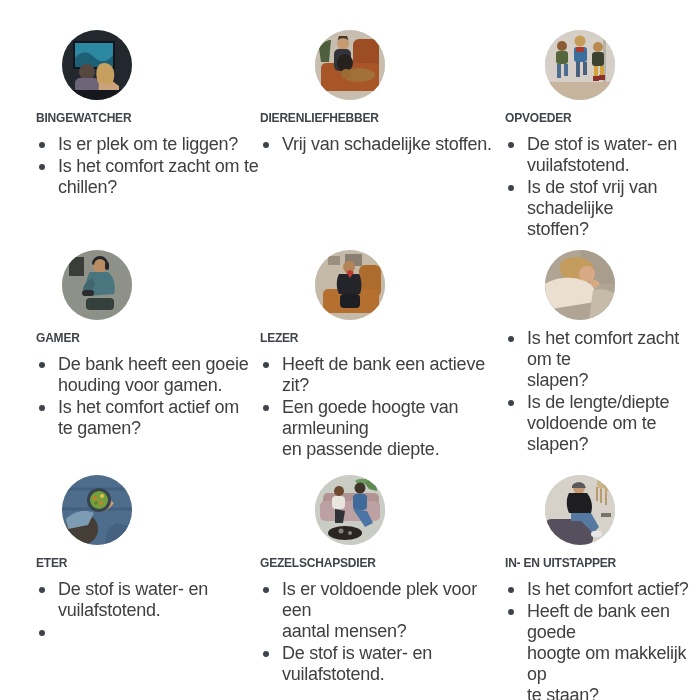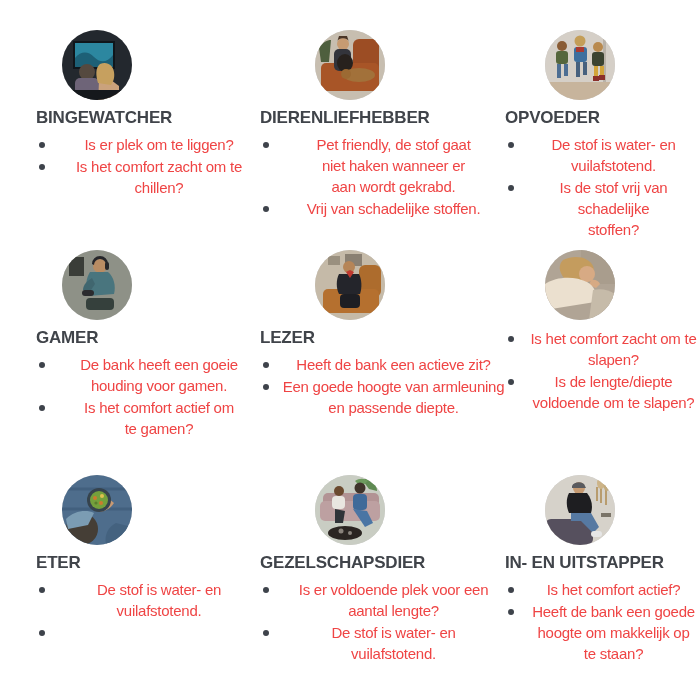--- a/index.html
+++ b/index.html
@@ -30,40 +30,39 @@
     overflow: hidden;
     margin-bottom: 8px;
     background: #ccc;
   }
   .photo svg { display: block; width: 70px; height: 70px; }
   .card:nth-child(3n+1) .photo { margin-left: 26px; }
   .card:nth-child(3n+2) .photo { margin-left: 55px; }
   .card:nth-child(3n+3) .photo { margin-left: 40px; }
   .title {
     margin: 0 0 6px 0;
-    font-size: 17px;
+    font-size: 12px;
     font-weight: bold;
     line-height: 20px;
     letter-spacing: -0.2px;
     color: #40444a;
   }
   ul.bullets {
     list-style: none;
     margin: 0;
     padding: 0;
   }
   ul.bullets li {
     position: relative;
     padding-left: 19px;
     margin: 0 0 1px 3px;
-    font-size: 15px;
+    font-size: 18px;
     line-height: 21px;
     letter-spacing: -0.25px;
-    color: #ef4444;
-    text-align: center;
+    color: #404040;
   }
   .dot {
     position: absolute;
     left: 0;
     top: 7.5px;
     width: 6px;
     height: 6px;
     border-radius: 50%;
     background: #3e434b;
   }
@@ -105,23 +104,20 @@
           <circle cx="28" cy="14" r="6" fill="#c79b72"></circle>
           <path d="M22 12c1-5 11-5 12 0l-2-6h-8z" fill="#4a3526"></path>
           <rect x="19" y="19" width="17" height="22" rx="5" fill="#33343b"></rect>
           <ellipse cx="30" cy="33" rx="8" ry="9" fill="#27211d"></ellipse>
           <ellipse cx="44" cy="45" rx="16" ry="7" fill="#a2713a"></ellipse>
           <circle cx="31" cy="44" r="5" fill="#9c6a33"></circle>
         </svg>
       </div>
     <h2 class="title">DIERENLIEFHEBBER</h2>
     <ul class="bullets">
-        <li><span class="dot"></span><span class="btext">Pet friendly, de stof gaat
-niet haken wanneer er
-aan wordt gekrabd.</span></li>
         <li><span class="dot"></span><span class="btext">Vrij van schadelijke stoffen.</span></li>
       </ul>
   </section>
 
   <section class="card">
     <div class="photo">
         <svg viewBox="0 0 70 70">
           <rect width="70" height="70" fill="#d5cfc7"></rect>
           <rect x="58" y="6" width="3" height="50" fill="#b9b2a8"></rect>
           <rect x="0" y="52" width="70" height="18" fill="#c7b49c"></rect>
@@ -256,21 +252,21 @@
           <path d="M38 34l14 2 6 12-8 4z" fill="#4a75a4"></path>
           <path d="M20 34l10 2-2 12h-8z" fill="#2f3338"></path>
           <ellipse cx="30" cy="58" rx="17" ry="7" fill="#2b2522"></ellipse>
           <circle cx="26" cy="56" r="2.5" fill="#8a837c"></circle>
           <circle cx="35" cy="58" r="2" fill="#8a837c"></circle>
         </svg>
       </div>
     <h2 class="title">GEZELSCHAPSDIER</h2>
     <ul class="bullets">
         <li><span class="dot"></span><span class="btext">Is er voldoende plek voor een
-aantal lengte?</span></li>
+aantal mensen?</span></li>
         <li><span class="dot"></span><span class="btext">De stof is water- en
 vuilafstotend.</span></li>
       </ul>
   </section>
 
   <section class="card">
     <div class="photo">
         <svg viewBox="0 0 70 70">
           <rect width="70" height="70" fill="#d6d2ca"></rect>
           <path d="M56 28V8M61 30V10M52 26V12" stroke="#b89c6e" stroke-width="2" fill="none"></path>

